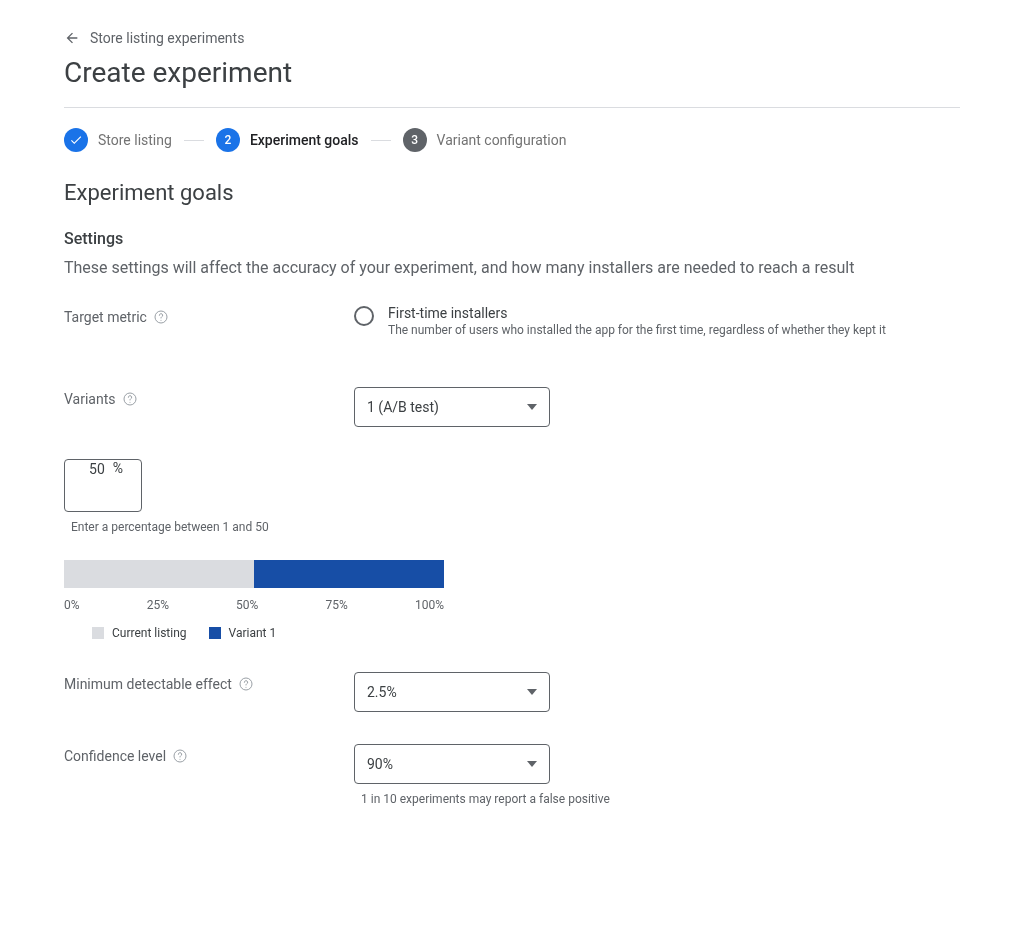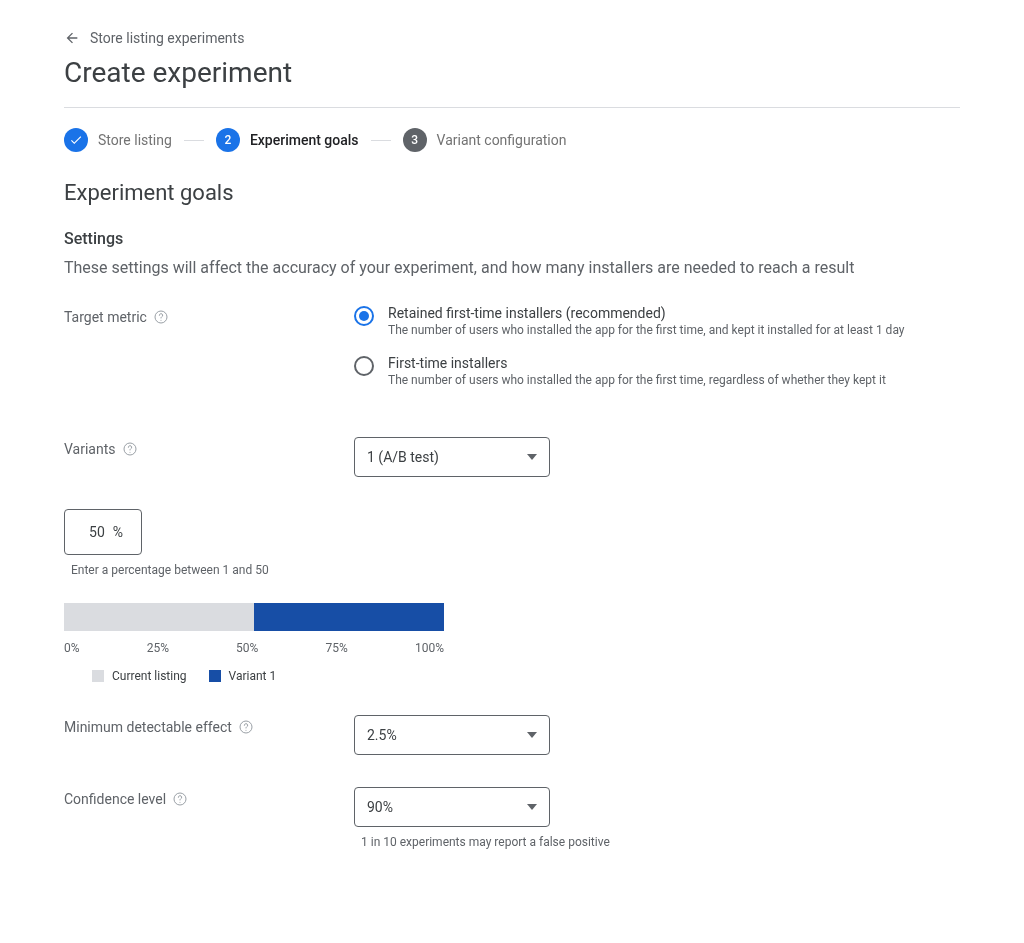--- a/index.html
+++ b/index.html
@@ -100,23 +100,23 @@
   .select-box {
     width: 196px; height: 40px;
     border: 1px solid #5f6368; border-radius: 4px;
     display: flex; align-items: center; justify-content: space-between;
     padding: 0 12px; cursor: pointer;
     color: #3c4043; font-size: 14px;
     background: #fff;
   }
   .select-box svg { width: 10px; height: 10px; fill: #5f6368; }
   .num-input-wrap {
-    width: 78px; height: 46px;
+    width: 78px; height: 53px;
     border: 1px solid #5f6368; border-radius: 4px;
-    display: flex; align-items: center; justify-content: center;
+    display: flex; align-items: flex-start; justify-content: center;
     gap: 6px; color: #3c4043; font-size: 14px;
   }
   .num-input-wrap input {
     width: 24px; border: none; outline: none; text-align: right;
     font-size: 14px; color: #3c4043; background: transparent;
     font-family: inherit;
   }
   .helper-text { font-size: 12px; color: #5f6368; margin-top: 8px; margin-left: 7px; }
   .audience-chart { margin-top: 26px; width: 380px; }
   .bar-wrap { display: flex; height: 28px; width: 100%; }
@@ -181,27 +181,20 @@
 <div class="field-row">
   <div class="field-label">
     <span>Target metric</span>
     <svg class="help-icon" viewBox="0 0 24 24">
         <circle cx="12" cy="12" r="9"></circle>
         <path d="M9.5 9.5a2.5 2.5 0 1 1 3.5 2.3c-.8.4-1 1-1 1.7" stroke-linecap="round"></path>
         <circle cx="12" cy="17" r="0.8" fill="#9aa0a6" stroke="none"></circle>
       </svg>
   </div>
   <div class="field-control">
-    <div class="radio-option">
-      <div class="radio-circle checked"></div>
-      <div class="radio-text">
-        <div class="rt-title">Retained first-time installers (recommended)</div>
-        <div class="rt-desc">The number of users who installed the app for the first time, and kept it installed for at least 1 day</div>
-      </div>
-    </div>
     <div class="radio-option">
       <div class="radio-circle"></div>
       <div class="radio-text">
         <div class="rt-title">First-time installers</div>
         <div class="rt-desc">The number of users who installed the app for the first time, regardless of whether they kept it</div>
       </div>
     </div>
   </div>
 </div>
 

